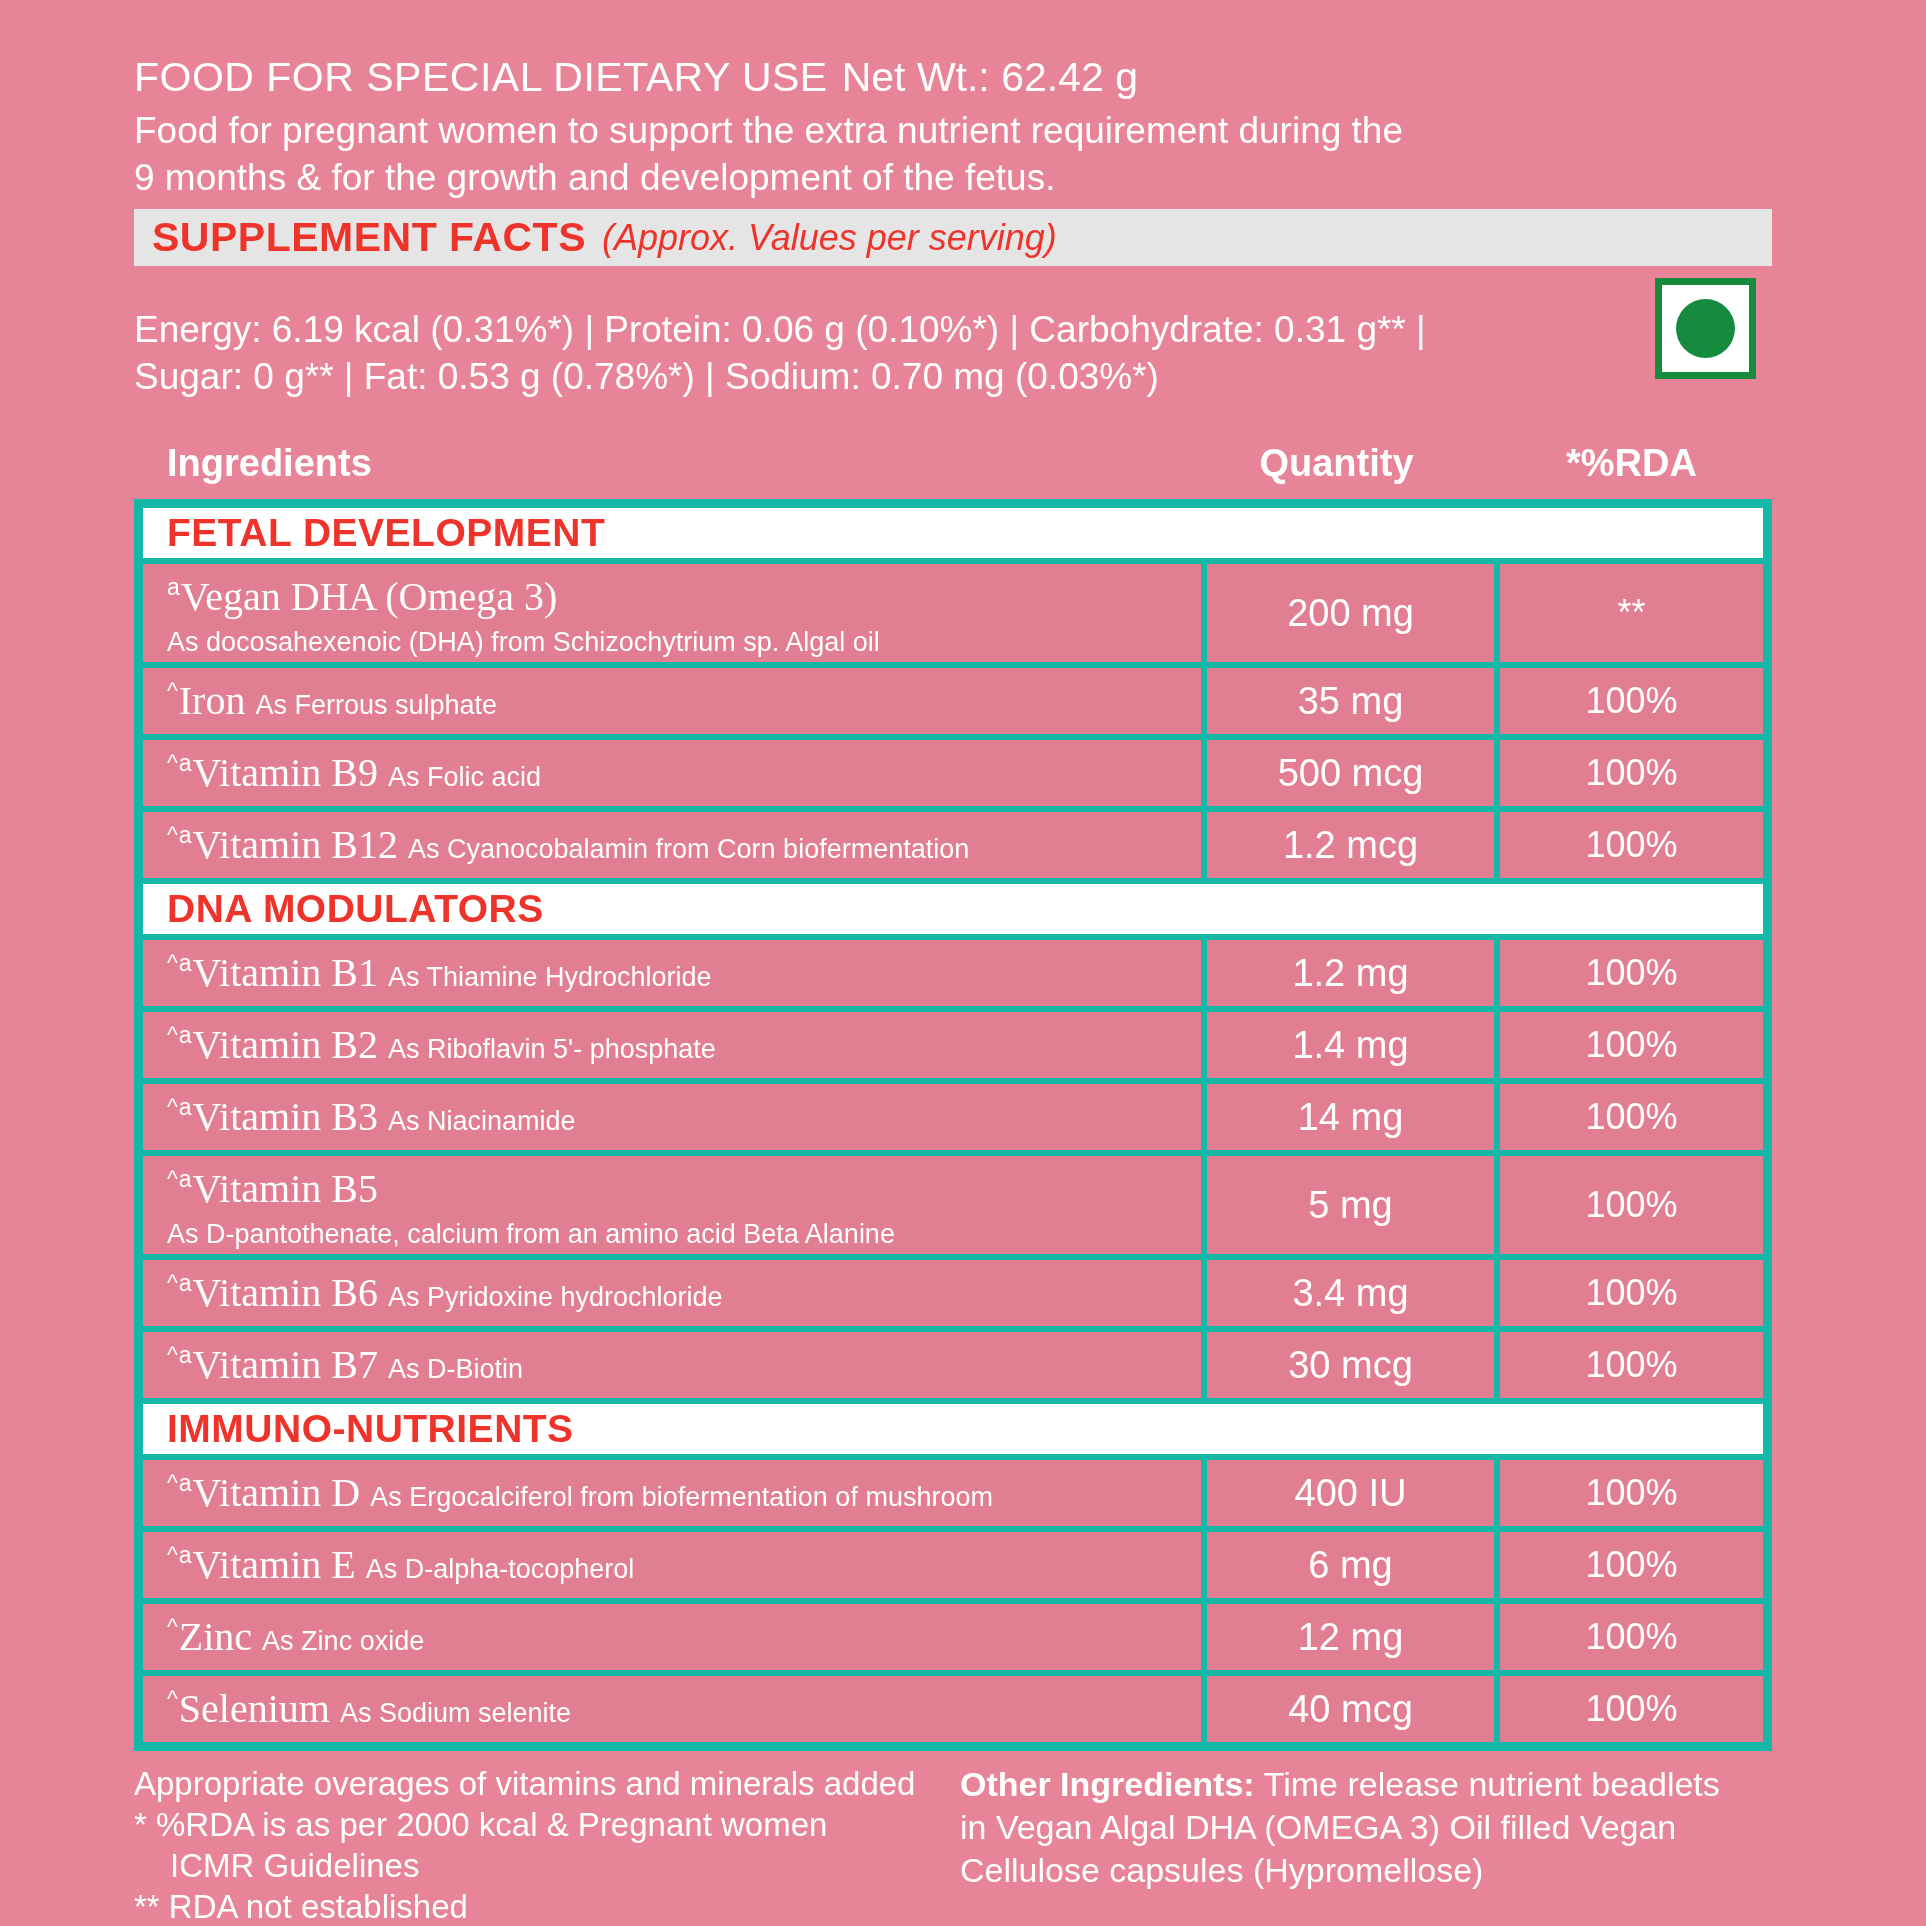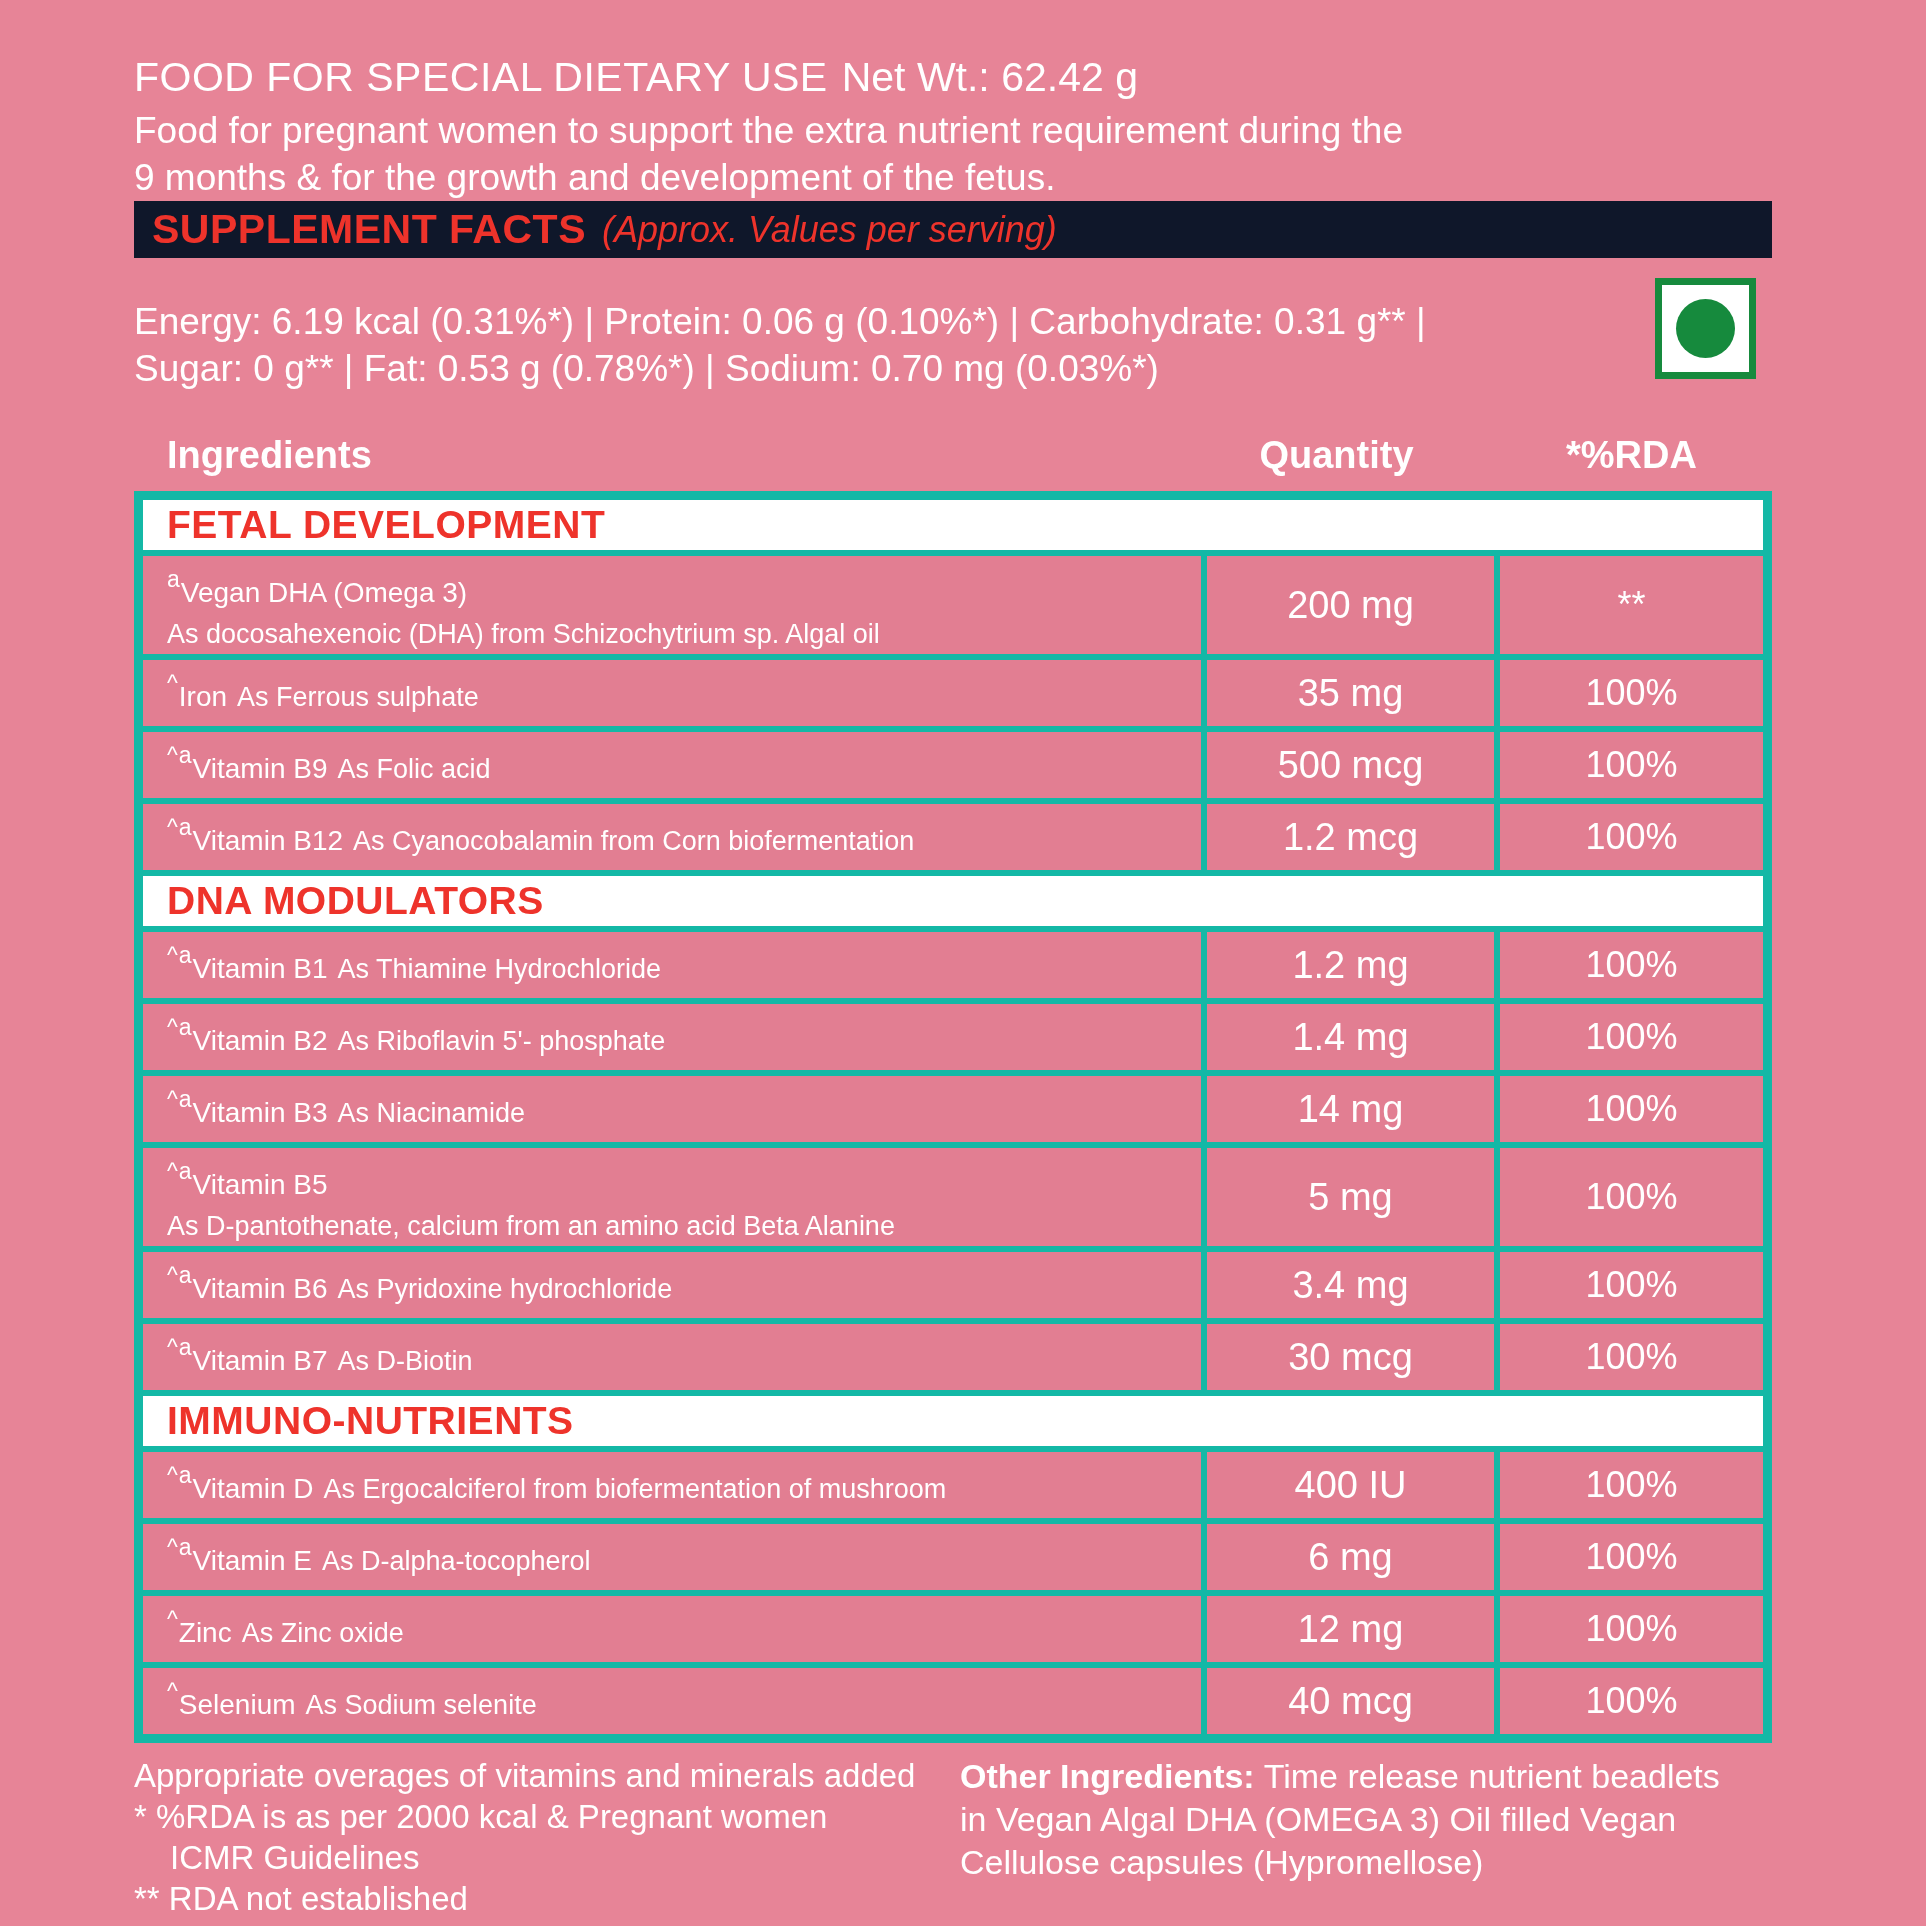--- a/index.html
+++ b/index.html
@@ -10,21 +10,21 @@
     font-family:"Liberation Sans",sans-serif;
     color:#ffffff;
     overflow:hidden;
   }
   .content{position:absolute;left:134px;top:0;width:1638px;}
 
   .headline{margin-top:53px;font-size:41px;line-height:48px;}
   .headline .title{font-weight:normal;letter-spacing:0.5px;margin-right:14px;margin-top:20px;}
   .desc{font-size:37px;line-height:47px;margin-top:6px;}
 
-  .facts-bar{margin-top:0;height:57px;background:#0f172a;display:flex;align-items:center;padding-left:18px;}
+  .facts-bar{margin-top:8px;height:57px;background:#e5e5e5;display:flex;align-items:center;padding-left:18px;}
   .facts-title{color:#EE332B;font-weight:bold;font-size:41px;margin-right:16px;letter-spacing:0.5px;}
   .facts-sub{color:#EE332B;font-style:italic;font-size:36px;}
 
   .serving{margin-top:16px;font-size:39px;}
   .serving .lbl{font-weight:bold;}
   .serving .val{margin-right:22px;}
   .serving .lbl{margin-right:10px;}
 
   .energy{margin-top:40px;font-size:37px;line-height:47px;}
 
@@ -35,21 +35,21 @@
 
   .stable{margin-top:14px;background:#14b8a6;padding:9px;display:flex;flex-direction:column;gap:6px;}
   .section-title{height:50px;display:flex;align-items:center;padding-left:24px;color:#EE332B;font-weight:bold;font-size:39px;background:#ffffff;letter-spacing:0.5px;}
   .trow{display:flex;gap:6px;}
   .cell{background:#E27E92;}
   .c1{flex:1;padding:1px 10px 3px 24px;}
   .c2{flex:0 0 287px;display:flex;align-items:center;justify-content:center;font-size:38px;}
   .c3{flex:0 0 263px;display:flex;align-items:center;justify-content:center;font-size:36px;}
   .ing-main{line-height:44px;}
   .marker{font-size:23px;vertical-align:15px;letter-spacing:1px;}
-  .ing-name{font-size:28px;}
+  .ing-name{font-size:40px;font-family:Liberation Serif, serif;}
   .ing-sub{font-size:27px;margin-left:10px;}
   .ing-subline{font-size:27px;line-height:30px;padding-bottom:2px;}
 
   .foot{display:flex;margin-top:12px;}
   .foot-left{flex:0 0 802px;font-size:33px;line-height:41px;}
   .foot-right{flex:1;font-size:34px;line-height:43px;padding-left:24px;padding-right:40px;}
   .fl-line.indent{padding-left:36px;}
   .fr-label{font-weight:bold;margin-right:9px;}
 
   .veg{position:absolute;left:1655px;top:278px;width:101px;height:101px;background:#ffffff;border:7px solid #168A3D;box-sizing:border-box;display:flex;align-items:center;justify-content:center;}

